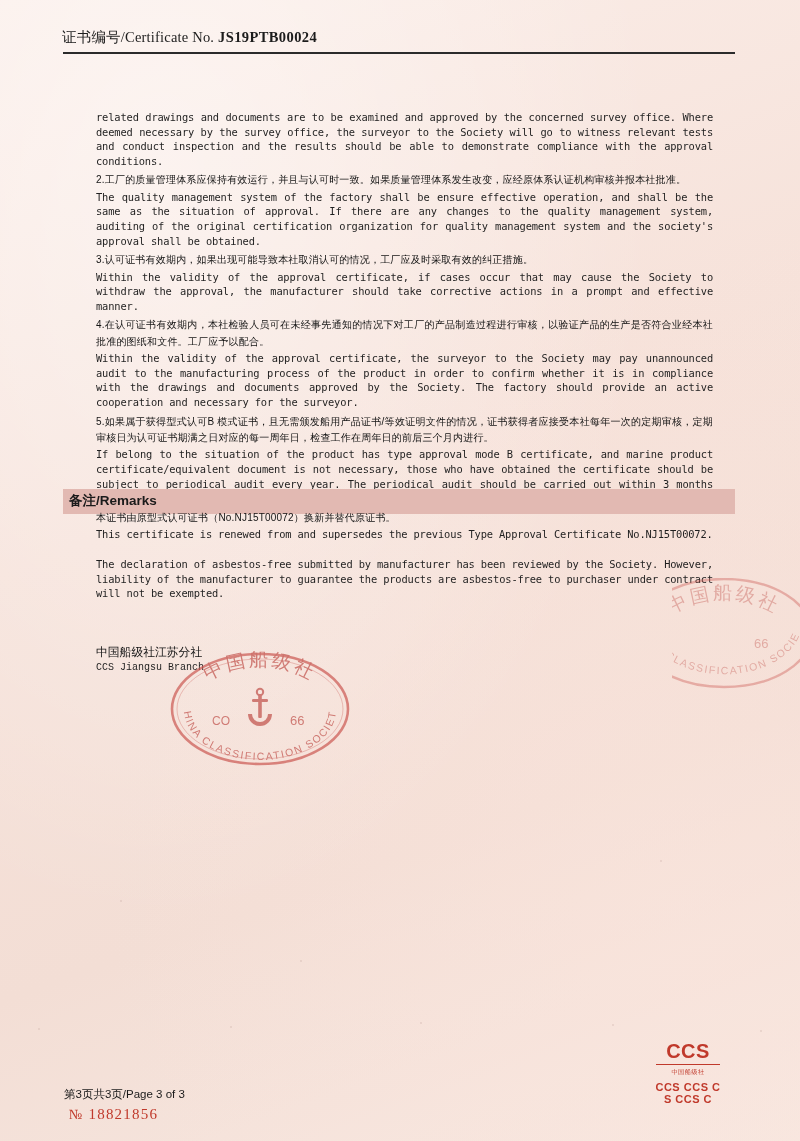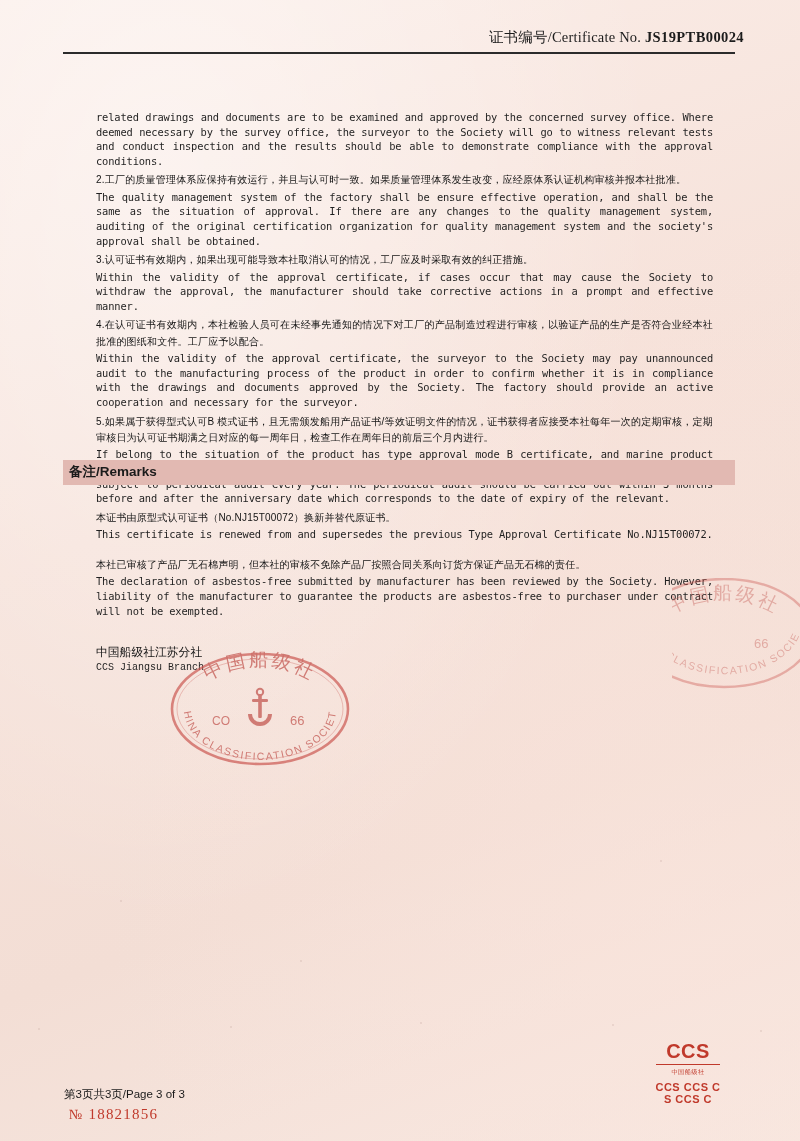--- a/index.html
+++ b/index.html
@@ -36,22 +36,21 @@
     background: #b99a92;
     border-radius: 50%;
     opacity: 0.55;
   }
 
   
   .cert-no-row {
     position: absolute;
     top: 28px;
     left: 62px;
-    right: 56px;
-    text-align: right;
+    right: 71px;
     font-size: 14.5px;
     letter-spacing: 0.2px;
   }
   .cert-no-row .label {
     font-family: "Liberation Serif", serif;
   }
   .cert-no-row .value {
     font-weight: bold;
     font-family: "Liberation Serif", serif;
     letter-spacing: 0.4px;
@@ -93,21 +92,21 @@
     color: #141414;
   }
   .gap {
     height: 3px;
   }
 
   
   .remarks-bar {
     position: absolute;
     left: 63px;
-    top: 460px;
+    top: 489px;
     width: 672px;
     height: 25px;
     background: #e2b9b2;
     box-sizing: border-box;
   }
   .remarks-bar .t {
     position: absolute;
     left: 6px;
     top: 3px;
     font-family: "Liberation Sans", sans-serif;
@@ -261,21 +260,20 @@
   </div>
 
   <div class="remarks-bar">
     <span class="t">备注/Remarks</span>
   </div>
 
   <div class="remarks-body">
     <p class="para zh">本证书由原型式认可证书（No.NJ15T00072）换新并替代原证书。</p>
     <p class="para en">This certificate is renewed from and supersedes the previous Type Approval Certificate No.NJ15T00072.</p>
     <div style="height:14px"></div>
-    <p class="para zh">本社已审核了产品厂无石棉声明，但本社的审核不免除产品厂按照合同关系向订货方保证产品无石棉的责任。</p>
     <p class="para en">The declaration of asbestos-free submitted by manufacturer has been reviewed by the Society. However, liability of the manufacturer to guarantee the products are asbestos-free to purchaser under contract will not be exempted.</p>
   </div>
 
   <div class="sig-block">
     <div class="sig-zh">中国船级社江苏分社</div>
     <div class="sig-en">CCS Jiangsu Branch</div>
   </div>
 
   <div class="stamp stamp-main">
     <svg viewBox="0 0 184 118" width="184" height="118">

